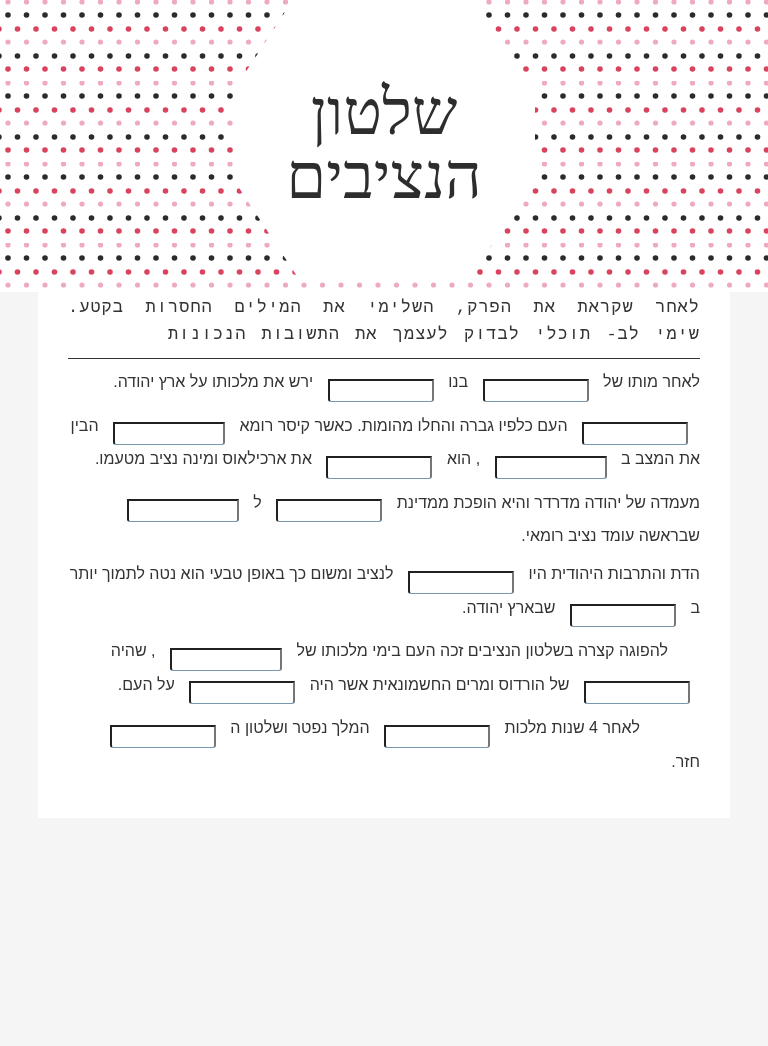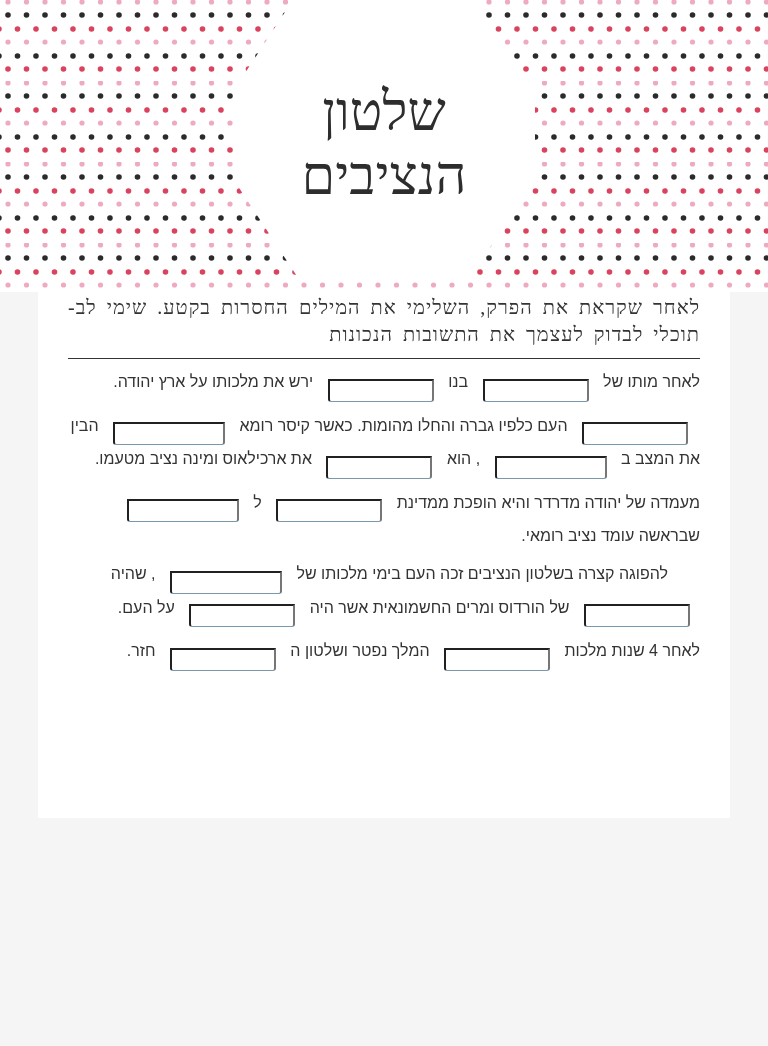--- a/index.html
+++ b/index.html
@@ -17,30 +17,30 @@
   .title-shape {
     position:absolute; left:233px; top:-10px; width:302px; height:290px;
     background:#ffffff;
     clip-path: polygon(22% 0%, 78% 0%, 100% 35%, 100% 65%, 78% 100%, 22% 100%, 0% 65%, 0% 35%);
     border-radius:40px;
   }
   .title {
     position:absolute; left:233px; top:80px; width:302px;
     text-align:center; direction:rtl;
     font-family:"DejaVu Serif", serif;
-    font-size:54px; line-height:64px; color:#2d2d2d;
+    font-size:64px; line-height:64px; color:#2d2d2d;
   }
   .card {
     position:absolute; left:38px; top:288px; width:692px; height:530px;
     background:#ffffff;
   }
   .instructions {
     position:absolute; left:30px; top:6px; width:632px;
     direction:rtl; text-align:justify;
-    font-family:Liberation Serif, serif; font-size:20px; line-height:27px;
+    font-family:Liberation Mono, monospace; font-size:17px; line-height:27px;
     color:#333; letter-spacing:1px; word-spacing:4px;
     padding-bottom:10px; border-bottom:1.5px solid #333;
   }
   .body-text {
     position:absolute; left:30px; top:80px; width:632px;
     direction:rtl; text-align:right;
     font-family:"Liberation Sans", sans-serif;
     font-size:16px; color:#333;
   }
   .para { margin:0 0 10px 0; line-height:28px; }
@@ -106,29 +106,36 @@
       <span>את ארכילאוס ומינה נציב מטעמו.</span>
     </p>
     <p class="para">
       <span style="">מעמדה של יהודה מדרדר והיא הופכת ממדינת</span>
       <input class="blank" style="">
       <span>ל</span>
       <input class="blank w100" style="">
       <span>שבראשה עומד נציב רומאי.</span>
     </p>
     <p class="para">
+      <span>הדת והתרבות היהודית היו</span>
+      <input class="blank" style="">
+      <span>לנציב ומשום כך באופן טבעי הוא נטה לתמוך יותר ב</span>
+      <input class="blank" style="">
+      <span>שבארץ יהודה.</span>
+    </p>
+    <p class="para">
       <span style="margin-right:32px">להפוגה קצרה בשלטון הנציבים זכה העם בימי מלכותו של</span>
       <input class="blank w100" style="">
       <span>, שהיה</span>
       <input class="blank" style="">
       <span>של הורדוס ומרים החשמונאית אשר היה</span>
       <input class="blank" style="">
       <span>על העם.</span>
     </p>
     <p class="para">
-      <span style="">לאחר 4 שנות מלכות</span>
+      <span style="margin-right:60px">לאחר 4 שנות מלכות</span>
       <input class="blank" style="">
       <span>המלך נפטר ושלטון ה</span>
       <input class="blank" style="">
       <span>חזר.</span>
     </p>
   </div>
 </div>
 
 </body></html>

